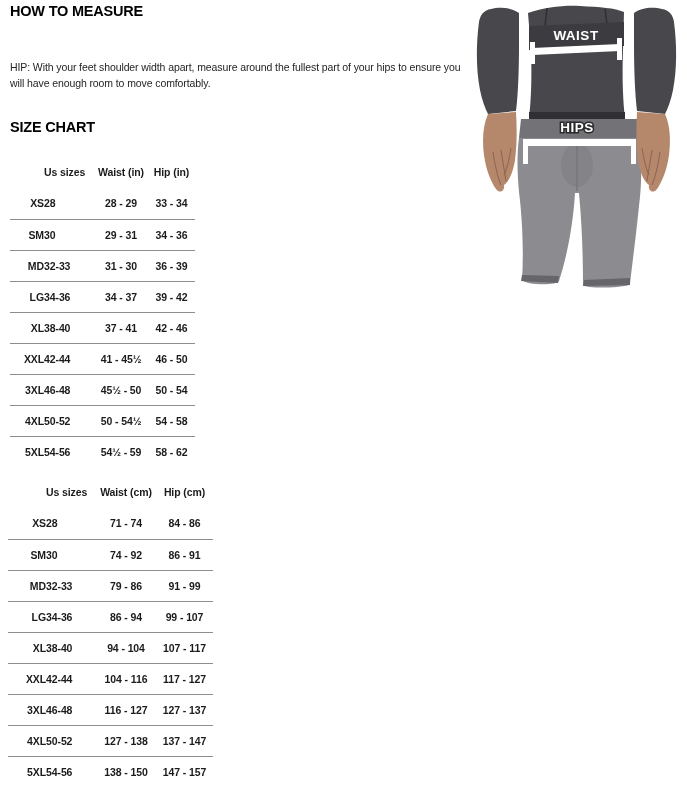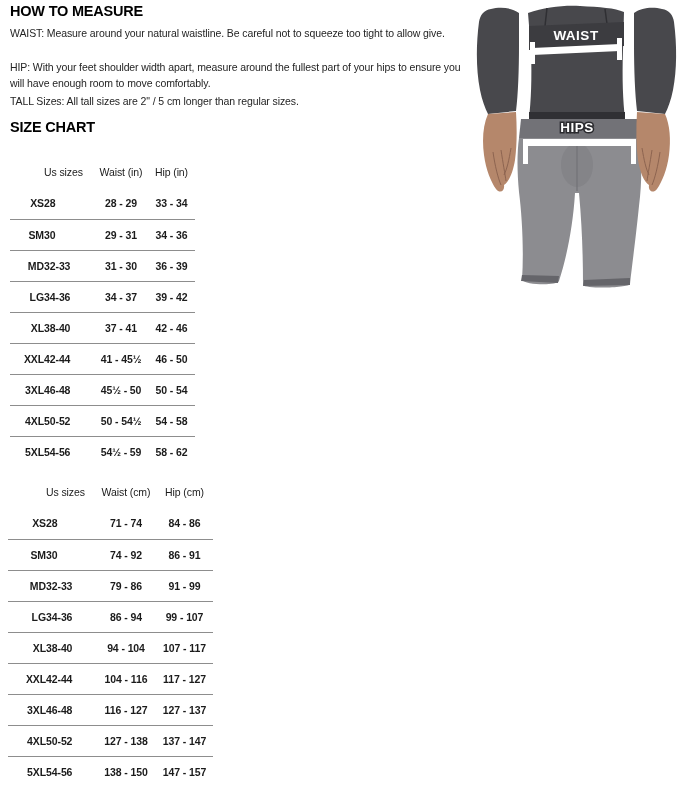--- a/index.html
+++ b/index.html
@@ -25,21 +25,21 @@
   .note-waist { top:26px; }
   .note-hip   { top:60px; }
   .note-tall  { top:94px; }
 
   table {
     position:absolute; border-collapse:collapse; table-layout:fixed;
     font-size:10.5px; font-weight:700; color:#1b1b1b; letter-spacing:-0.1px;
   }
   table.t-in { left:10px; top:156px; width:185px; }
   table.t-cm { left:8px;  top:476px; width:205px; }
-  th { height:32px; font-weight:400; vertical-align:middle; white-space:nowrap; }
+  th { height:32px; font-weight:700; vertical-align:middle; white-space:nowrap; }
   td { height:31px; vertical-align:middle; white-space:nowrap; }
   th:nth-child(1), td:nth-child(1) { text-align:right; padding-left:7px; }
   th:nth-child(2), td:nth-child(2) { text-align:left; }
   th:nth-child(3), td:nth-child(3),
   th:nth-child(4), td:nth-child(4) { text-align:center; }
   tbody tr:not(:last-child) td { border-bottom:1.2px solid #8d8d8d; }
 
   .figure { position:absolute; left:455px; top:0; width:232px; height:295px; }
   .figure svg { display:block; }
   .measure-text {
@@ -47,23 +47,21 @@
     font-size:13.5px; letter-spacing:0.5px;
   }
 </style>
 </head>
 <body>
 
 <div class="page">
 
   <div class="heading h-measure">HOW TO MEASURE</div>
 
-  <p class="note note-waist">WAIST: Measure around your natural waistline. Be careful not to squeeze too tight to allow give.</p>
   <p class="note note-hip">HIP: With your feet shoulder width apart, measure around the fullest part of your hips to ensure you will have enough room to move comfortably.</p>
-  <p class="note note-tall">TALL Sizes: All tall sizes are 2" / 5 cm longer than regular sizes.</p>
 
   <div class="heading h-chart">SIZE CHART</div>
 
   <table class="t-in">
     <colgroup>
         <col style="width:34px">
         <col style="width:50px">
         <col style="width:54px">
         <col style="width:47px">
       </colgroup>

